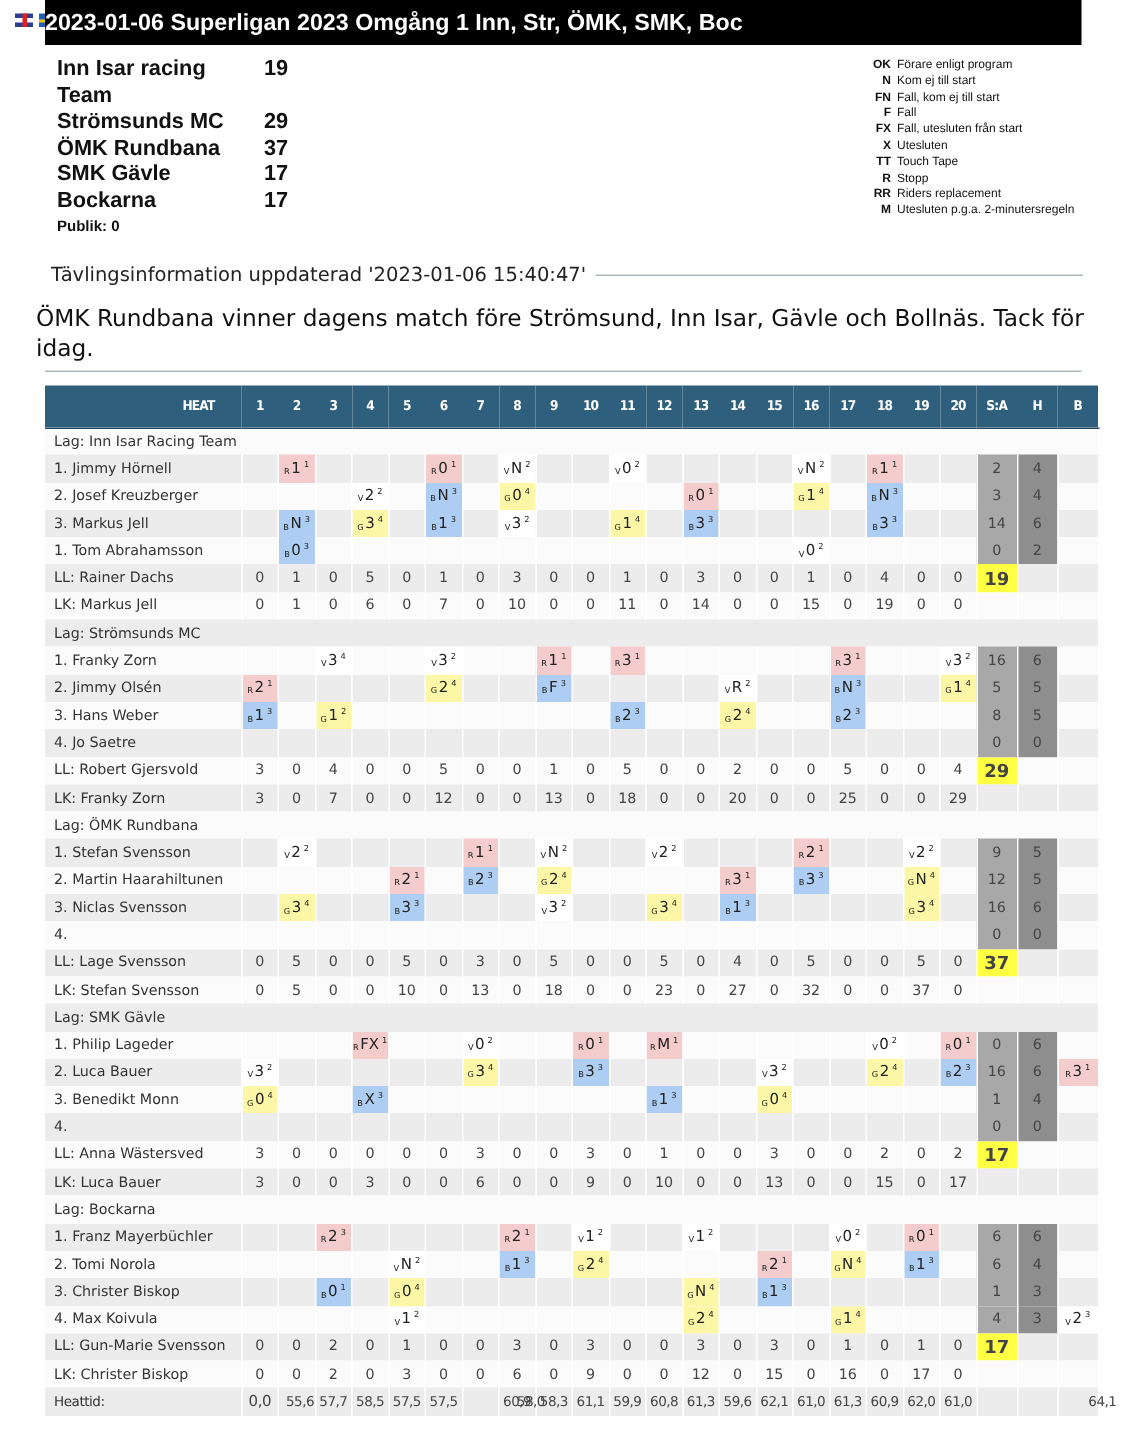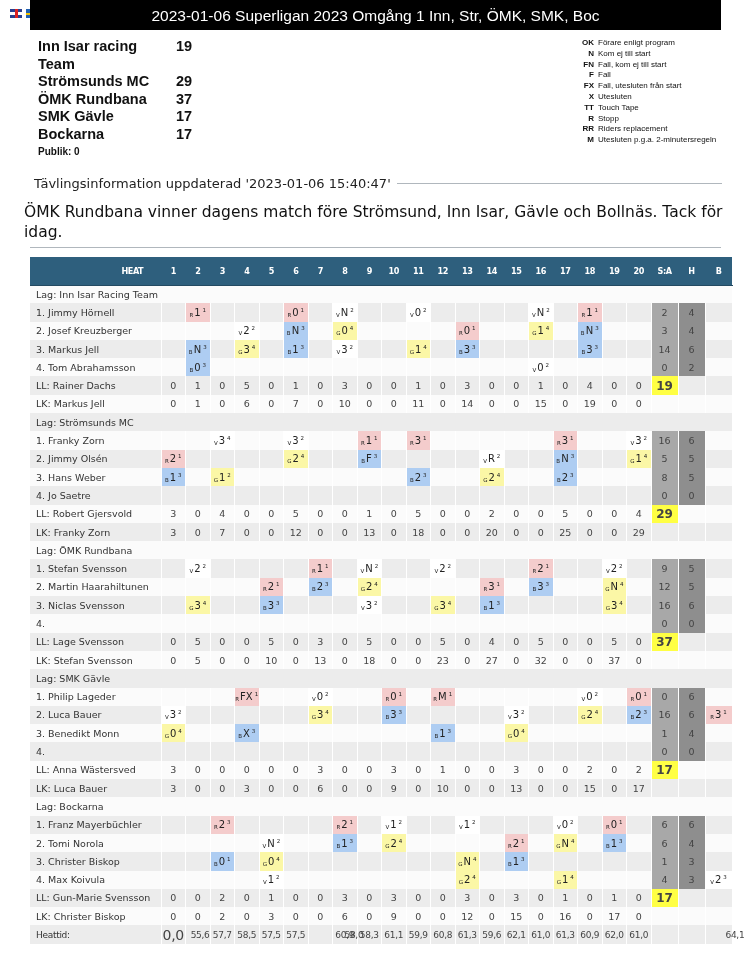--- a/index.html
+++ b/index.html
@@ -5,21 +5,21 @@
   * { box-sizing: border-box; margin: 0; padding: 0; }
   body { width: 752px; height: 960px; background: #fff; font-family: "DejaVu Sans", sans-serif; color: #111; position: relative; overflow: hidden; }
   .flags { position: absolute; left: 10px; top: 9px; display: flex; gap: 4px; }
   .flag { width: 12px; height: 9px; display: inline-block; position: relative; }
   .flag-uk { background: #2a3f8f; }
   .flag-uk::before { content: ""; position: absolute; left: 0; right: 0; top: 3px; height: 3px; background: #fff; }
   .flag-uk::after { content: ""; position: absolute; top: 0; bottom: 0; left: 4.5px; width: 3px; background: #d22; }
   .flag-se { background: #2060b0; }
   .flag-se::before { content: ""; position: absolute; left: 0; right: 0; top: 3.5px; height: 2px; background: #f2c300; }
   .flag-se::after { content: ""; position: absolute; top: 0; bottom: 0; left: 3.5px; width: 2px; background: #f2c300; }
-  .titlebar { position: absolute; left: 30px; top: 0; width: 691px; height: 30px; background: #000; color: #fff; font-family: "Liberation Sans", sans-serif; font-weight: normal; font-size: 15.5px; text-align: center; line-height: 31px; }
+  .titlebar { position: absolute; left: 30px; top: 0; width: 691px; height: 30px; background: #000; color: #fff; font-family: "Liberation Sans", sans-serif; font-weight: bold; font-size: 15.5px; text-align: left; line-height: 31px; }
   .teams { position: absolute; left: 38px; top: 38px; font-family: "Liberation Sans", sans-serif; font-weight: bold; font-size: 14.5px; line-height: 17.5px; }
   .teams .row { display: flex; }
   .teams .name { width: 138px; }
   .publik { position: absolute; left: 38px; top: 146px; font-family: "Liberation Sans", sans-serif; font-weight: bold; font-size: 10px; }
   .legend { position: absolute; left: 568px; top: 38px; font-family: "Liberation Sans", sans-serif; font-size: 8px; line-height: 10.8px; }
   .legend .row { display: flex; }
   .legend .code { width: 30px; text-align: right; font-weight: bold; padding-right: 4px; }
   .info { position: absolute; left: 34px; top: 176px; font-size: 13px; color: #222; display: flex; align-items: center; width: 688px; }
   .info .line { flex: 1; height: 1px; background: #b0b7bd; margin-left: 6px; }
   .msg { position: absolute; left: 24px; top: 202px; font-size: 15.5px; line-height: 20px; color: #111; }
@@ -259,21 +259,21 @@
         <td></td>
         <td></td>
         <td class="B"><span class="cell"><sub>B</sub><span>3</span><sup>3</sup></span></td>
         <td></td>
         <td></td>
         <td class="sa">14</td>
         <td class="h">6</td>
         <td></td>
       </tr>
       <tr class="even">
-        <td class="lbl">4. Tom Abrahamsson</td>
+        <td class="lbl">1. Tom Abrahamsson</td>
         <td></td>
         <td class="B"><span class="cell"><sub>B</sub><span>0</span><sup>3</sup></span></td>
         <td></td>
         <td></td>
         <td></td>
         <td></td>
         <td></td>
         <td></td>
         <td></td>
         <td></td>
@@ -974,21 +974,21 @@
         <td>16</td>
         <td>0</td>
         <td>17</td>
         <td>0</td>
         <td></td>
         <td></td>
         <td></td>
       </tr>
       <tr class="odd">
         <td class="lbl" style="font-size: 9px; letter-spacing: -0.3px;">Heattid:</td>
-        <td style="font-size: 14px; letter-spacing: -0.3px;">0,0</td>
+        <td style="font-size: 10px; letter-spacing: -0.3px;">0,0</td>
         <td style="font-size: 9px; letter-spacing: -0.3px; text-align: right;">55,6</td>
         <td style="font-size: 9px; letter-spacing: -0.3px;">57,7</td>
         <td style="font-size: 9px; letter-spacing: -0.3px;">58,5</td>
         <td style="font-size: 9px; letter-spacing: -0.3px;">57,5</td>
         <td style="font-size: 9px; letter-spacing: -0.3px;">57,5</td>
         <td style="font-size: 9px; letter-spacing: -0.3px; padding-left: 36px;">58,0</td>
         <td style="font-size: 9px; letter-spacing: -0.3px;">60,9</td>
         <td style="font-size: 9px; letter-spacing: -0.3px;">58,3</td>
         <td style="font-size: 9px; letter-spacing: -0.3px;">61,1</td>
         <td style="font-size: 9px; letter-spacing: -0.3px;">59,9</td>

